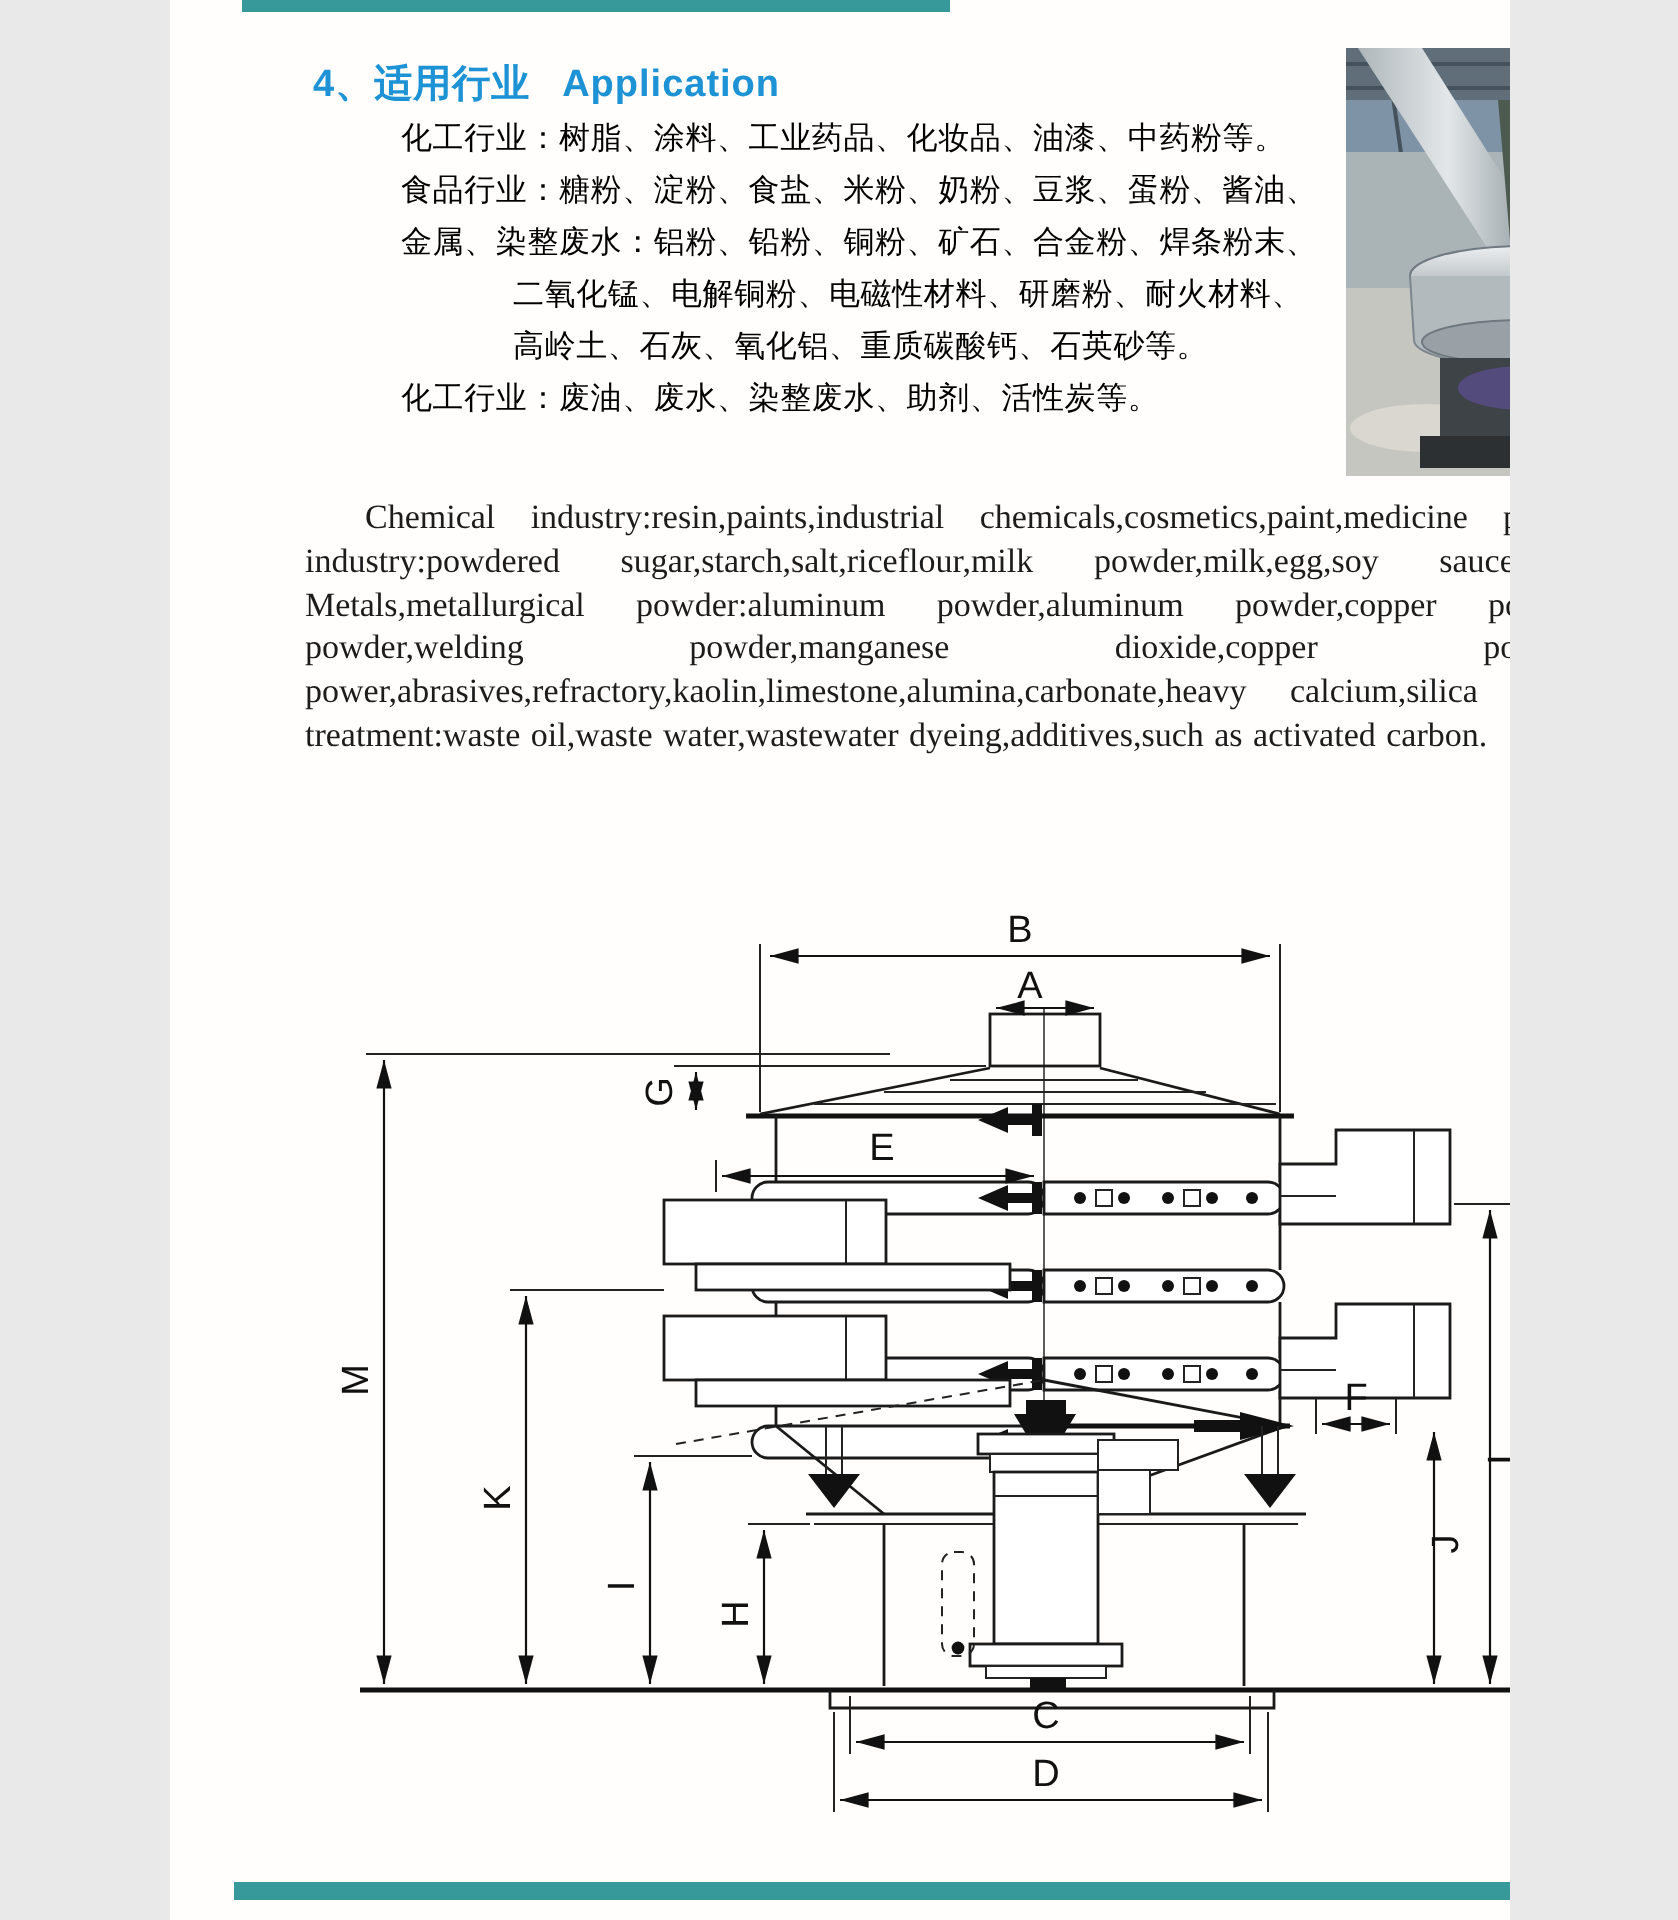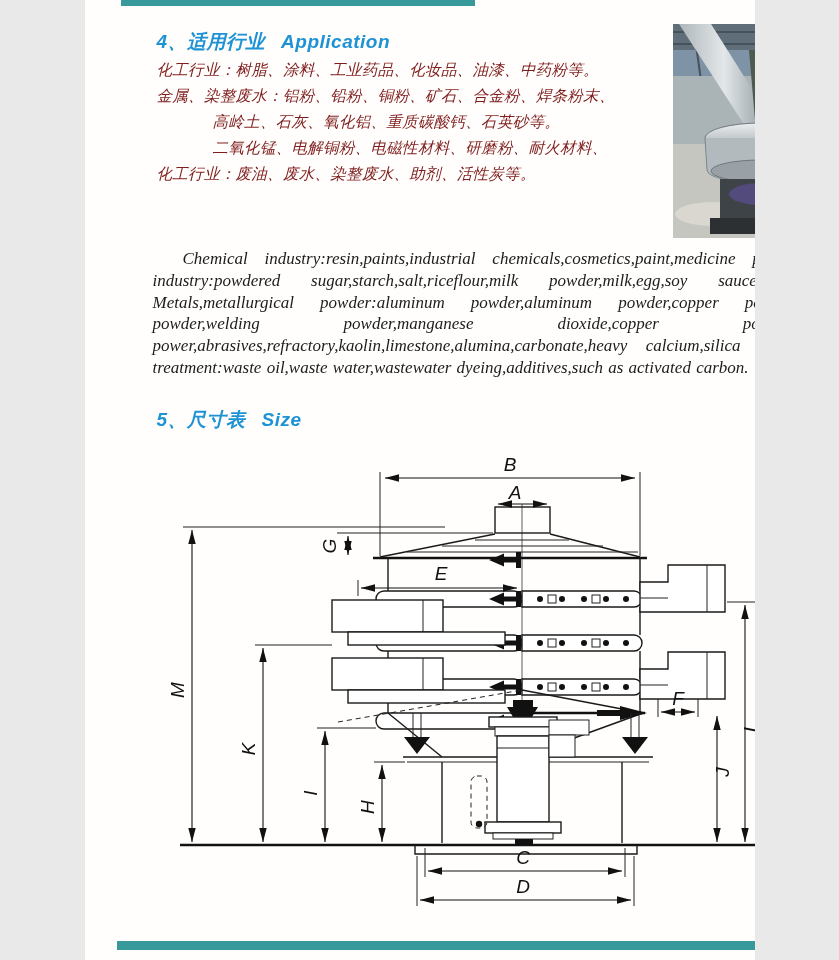--- a/index.html
+++ b/index.html
@@ -1,31 +1,30 @@
 <!DOCTYPE html>
 <html><head>
 <meta charset="utf-8">
 <style>
   html,body{margin:0;padding:0;background:#e9e9e9;}
   .page{
     position:relative;width:670px;height:960px;margin:0 auto;
     background:#fffefc;overflow:hidden;
     font-family:"Liberation Sans","DejaVu Sans",sans-serif;
-    font-style:italic;
   }
   .top-bar{position:absolute;left:36px;top:0;width:354px;height:6px;background:#37999a;}
   .bottom-bar{position:absolute;left:32px;top:941px;width:782px;height:9px;background:#37999a;}
 
   .sec-head{position:absolute;left:72px;color:#1d92d4;font-size:19px;font-weight:bold;letter-spacing:.5px;}
   .sec-head .en{margin-left:16px;}
   #head4{top:29px;}
   #head5{top:407px;}
 
   .zh-block{position:absolute;left:72px;top:57px;width:540px;}
-  .zh-line{font-size:15.5px;line-height:26px;color:#7f1d1d;white-space:nowrap;letter-spacing:.3px;}
+  .zh-line{font-size:15.5px;line-height:26px;color:#000000;white-space:nowrap;letter-spacing:.3px;margin-left:44px;}
   .zh-line.indent{padding-left:56px;}
 
   .en-para{
     position:absolute;left:68px;top:248px;width:706px;
     font-family:"Liberation Serif","DejaVu Serif",serif;
     font-size:17px;line-height:21.8px;color:#1c1c1c;
     text-align:justify;text-indent:30px;margin:0;word-spacing:1px;
   }
 
   .photo{position:absolute;left:588px;top:24px;width:180px;height:214px;}
@@ -48,23 +47,24 @@
 <div class="page">
 
   <div class="top-bar"></div>
 
   <div class="sec-head" id="head4">
     <span>4、适用行业</span><span class="en">Application</span>
   </div>
 
   <div class="zh-block">
     <div class="zh-line">化工行业：树脂、涂料、工业药品、化妆品、油漆、中药粉等。</div>
+    <div class="zh-line">食品行业：糖粉、淀粉、食盐、米粉、奶粉、豆浆、蛋粉、酱油、</div>
     <div class="zh-line">金属、染整废水：铝粉、铅粉、铜粉、矿石、合金粉、焊条粉末、</div>
+    <div class="zh-line indent">二氧化锰、电解铜粉、电磁性材料、研磨粉、耐火材料、</div>
     <div class="zh-line indent">高岭土、石灰、氧化铝、重质碳酸钙、石英砂等。</div>
-    <div class="zh-line indent">二氧化锰、电解铜粉、电磁性材料、研磨粉、耐火材料、</div>
     <div class="zh-line">化工行业：废油、废水、染整废水、助剂、活性炭等。</div>
   </div>
 
   <svg class="photo" viewBox="0 0 180 214" aria-hidden="true">
     <defs>
       <linearGradient id="pipeg" x1="0" y1="0" x2="1" y2="0">
         <stop offset="0" stop-color="#aeb6ba"></stop>
           <stop offset=".5" stop-color="#e3e7e9"></stop>
           <stop offset="1" stop-color="#8d989d"></stop>
       </linearGradient>
@@ -94,23 +94,20 @@
     <ellipse cx="88" cy="114" rx="56" ry="15" fill="url(#rimg)" stroke="#707a80"></ellipse>
     <path d="M32,114 L34,146 A54,13 0 0 0 142,146 L144,114" fill="#b3babe" stroke="#7c868c"></path>
     <ellipse cx="88" cy="147" rx="50" ry="11" fill="#99a1a6" stroke="#6e787e"></ellipse>
     <rect x="47" y="155" width="82" height="42" fill="#3e4347"></rect>
     <ellipse cx="88" cy="170" rx="32" ry="11" fill="#5a4d8e" opacity=".75"></ellipse>
     <rect x="37" y="194" width="104" height="16" fill="#2d3033"></rect>
   </svg>
 
   <p class="en-para">Chemical industry:resin,paints,industrial chemicals,cosmetics,paint,medicine powder. Food industry:powdered sugar,starch,salt,riceflour,milk powder,milk,egg,soy sauce,fruit juice. Metals,metallurgical powder:aluminum powder,aluminum powder,copper powder,ore,alloy powder,welding powder,manganese dioxide,copper powder,magnetic power,abrasives,refractory,kaolin,limestone,alumina,carbonate,heavy calcium,silica sand.Pollution treatment:waste oil,waste water,wastewater dyeing,additives,such as activated carbon.</p>
 
-  <div class="sec-head" id="head5">
-    <span>5、尺寸表</span><span class="en">Size</span>
-  </div>
 
   <svg class="diagram" viewBox="85 450 630 468" aria-hidden="true">
     <defs>
       <marker id="arr" viewBox="0 0 12 8" refX="12" refY="4" markerWidth="13" markerHeight="9" orient="auto-start-reverse">
         <path d="M12,4 L0,0.8 L0,7.2 Z" fill="#111"></path>
       </marker>
     </defs>
 
     <g>
 

